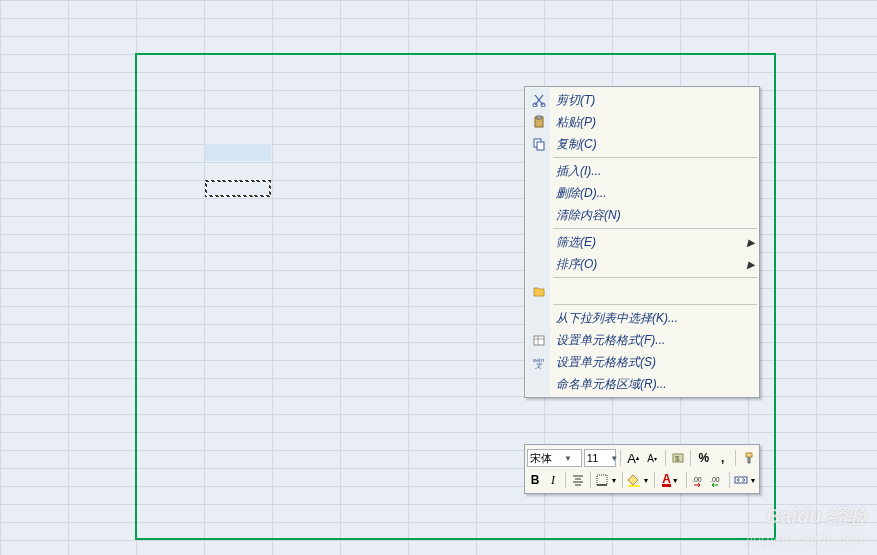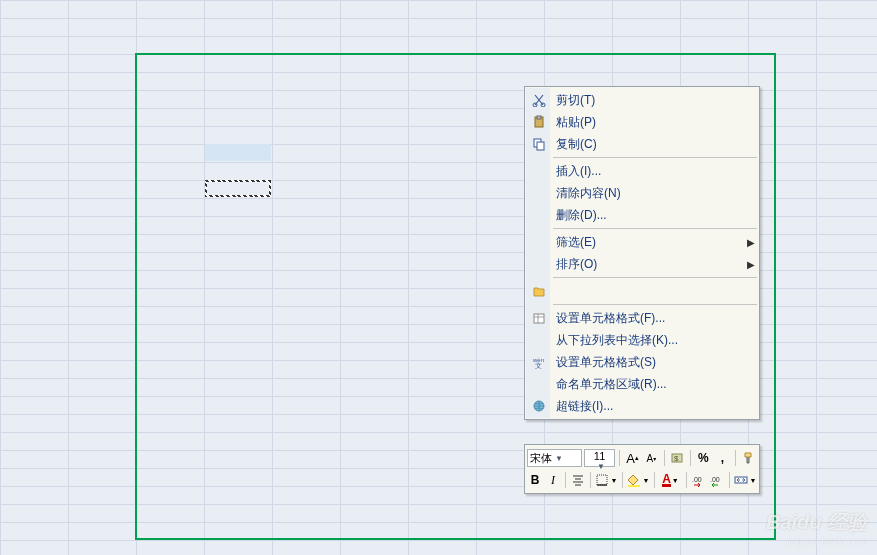--- a/index.html
+++ b/index.html
@@ -55,20 +55,21 @@
     border-right: none;
   }
   .menu-item {
     position: relative;
     display: flex;
     align-items: center;
     height: 22px;
     padding: 0 4px;
     cursor: pointer;
     color: #1a3a7a;
+    font-style: italic;
   }
   .menu-icon {
     width: 18px;
     height: 16px;
     margin-left: 1px;
     margin-right: 8px;
     display: flex;
     align-items: center;
     justify-content: center;
     z-index: 1;
@@ -104,20 +105,21 @@
     gap: 2px;
   }
   .combo {
     border: 1px solid #a9b2ba;
     background: #fff;
     height: 18px;
     display: flex;
     align-items: center;
     padding: 0 2px;
     font-size: 11px;
+    gap: 9px;
   }
   .combo .caret {
     font-size: 8px;
     color: #4a5a6a;
     margin-left: 3px;
   }
   .tb-btn {
     width: 18px;
     height: 18px;
     display: flex;
@@ -138,21 +140,21 @@
     right: 10px;
     color: rgba(255,255,255,0.7);
     text-align: right;
     font-size: 20px;
     font-weight: bold;
     text-shadow: 0 0 2px rgba(0,0,0,0.2);
     pointer-events: none;
     font-style: italic;
   }
   .watermark .sub {
-    font-size: 10px;
+    font-size: 15px;
     font-weight: normal;
     opacity: 0.6;
   }
 </style>
 </head>
 <body>
 
 <div class="grid"></div>
 
 <div class="selection-box" style="left:135px; top:53px; width:641px; height:487px;"></div>
@@ -200,26 +202,26 @@
 
   <div class="menu-sep"></div>
 
   <div class="menu-item">
     <span class="menu-icon"></span>
     <span class="menu-label">插入(I)...</span>
   </div>
 
   <div class="menu-item">
     <span class="menu-icon"></span>
+    <span class="menu-label">删除(D)...</span>
+  </div>
+
+  <div class="menu-item">
+    <span class="menu-icon"></span>
     <span class="menu-label">清除内容(N)</span>
-  </div>
-
-  <div class="menu-item">
-    <span class="menu-icon"></span>
-    <span class="menu-label">删除(D)...</span>
   </div>
 
   <div class="menu-sep"></div>
 
   <div class="menu-item">
     <span class="menu-icon"></span>
     <span class="menu-label">筛选(E)</span>
     <span class="menu-arrow">▶</span>
   </div>
 
@@ -235,67 +237,58 @@
     <span class="menu-icon">
       <svg width="14" height="14" viewBox="0 0 14 14">
           <path d="M2 4 L6 4 L7 5 L12 5 L12 12 L2 12 Z" fill="#f5c752" stroke="#b08a2a" stroke-width="0.8"></path>
         </svg>
     </span>
   </div>
 
   <div class="menu-sep"></div>
 
   <div class="menu-item">
+    <span class="menu-icon"></span>
+    <span class="menu-label">从下拉列表中选择(K)...</span>
+  </div>
+
+  <div class="menu-item">
     <span class="menu-icon">
       <svg width="14" height="14" viewBox="0 0 14 14">
           <rect x="2" y="3" width="10" height="9" fill="#fff" stroke="#8a8a8a"></rect>
           <path d="M2 6 H12 M6 3 V12" stroke="#8a8a8a" stroke-width="0.8"></path>
         </svg>
     </span>
     <span class="menu-label">设置单元格格式(F)...</span>
   </div>
 
   <div class="menu-item">
-    <span class="menu-icon"></span>
-    <span class="menu-label">从下拉列表中选择(K)...</span>
-  </div>
-
-  <div class="menu-item">
     <span class="menu-icon">
       <svg width="14" height="14" viewBox="0 0 14 14">
           <text x="1" y="7" font-size="6" fill="#3a5a9a">wén</text>
           <text x="3" y="13" font-size="7" fill="#3a5a9a">文</text>
         </svg>
     </span>
     <span class="menu-label">设置单元格格式(S)</span>
   </div>
 
   <div class="menu-item">
     <span class="menu-icon"></span>
     <span class="menu-label">命名单元格区域(R)...</span>
   </div>
 
-  <div class="menu-item">
-    <span class="menu-icon">
-      <svg width="14" height="14" viewBox="0 0 14 14">
-          <circle cx="7" cy="7" r="5" fill="#7abadb" stroke="#3a7a9a" stroke-width="0.8"></circle>
-          <path d="M2 7 H12 M7 2 V12 M3 4 Q7 6 11 4 M3 10 Q7 8 11 10" stroke="#3a7a9a" stroke-width="0.6" fill="none"></path>
-        </svg>
-    </span>
-    <span class="menu-label">超链接(I)...</span>
-  </div>
 </div>
 
 <div class="mini-toolbar" style="left:524px; top:444px;">
   <div class="mini-row">
     <div class="combo" style="width:58px;">
       <span>宋体</span>
       <span class="caret">▼</span>
     </div>
-    <div class="combo" style="width:32px;flex-direction:column;">
+    <div class="combo" style="width:32px;">
       <span>11</span>
       <span class="caret">▼</span>
     </div>
     <div class="tb-sep"></div>
     <div class="tb-btn" style="font-size:13px;">A<sup style="font-size:7px;">▴</sup></div>
     <div class="tb-btn" style="font-size:10px;">A<sup style="font-size:6px;">▾</sup></div>
     <div class="tb-sep"></div>
     <div class="tb-btn">
       <svg width="14" height="14" viewBox="0 0 14 14">
           <rect x="2" y="3" width="10" height="8" fill="#d8dab0" stroke="#8a8a5a"></rect>

